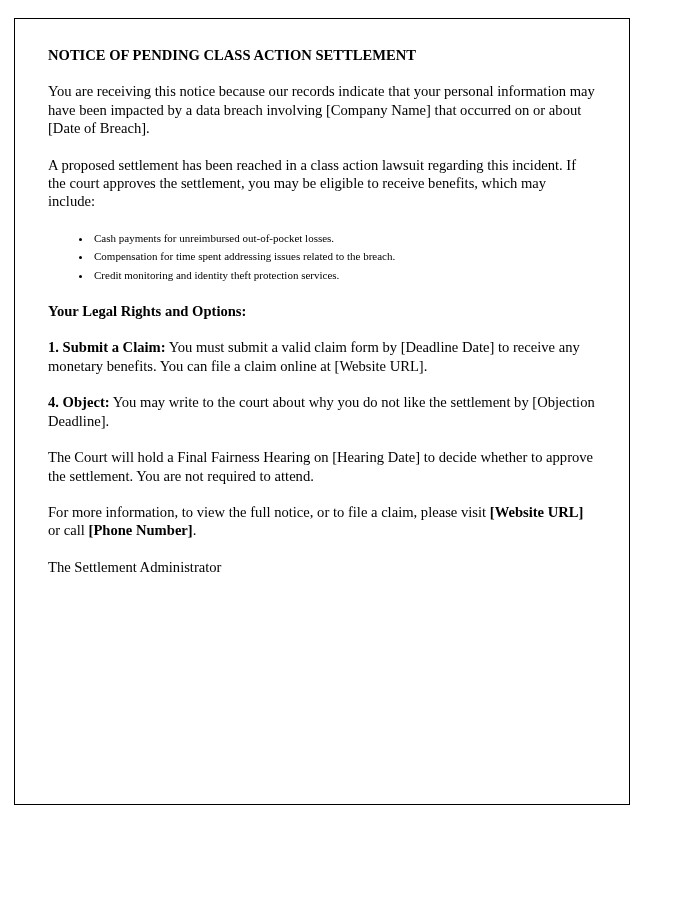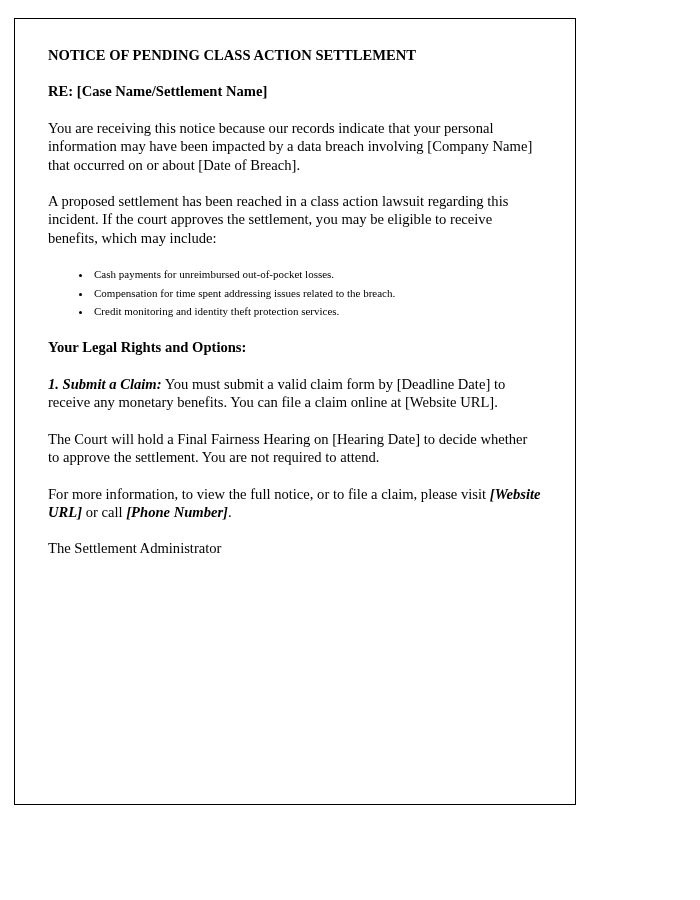--- a/index.html
+++ b/index.html
@@ -11,21 +11,21 @@
     width: 700px;
     height: 900px;
     position: relative;
     font-family: "Liberation Serif", "DejaVu Serif", serif;
     color: #000000;
   }
   .letter {
     position: absolute;
     left: 14px;
     top: 18px;
-    width: 562px;
+    width: 616px;
     height: 787px;
     border: 1px solid #000000;
     box-sizing: border-box;
     padding: 27px 33px 20px 33px;
     background: #ffffff;
     overflow: hidden;
   }
   p {
     margin: 0 0 18px 0;
     font-size: 14.6px;
@@ -39,49 +39,48 @@
     padding-left: 44px;
     font-size: 11px;
     line-height: 18.4px;
   }
   li {
     margin: 0;
     padding-left: 2px;
   }
   strong {
     font-weight: bold;
-    font-style: italic;
   }
 </style>
 </head>
 <body>
 
 <div class="letter">
 
   <p class="bold">NOTICE OF PENDING CLASS ACTION SETTLEMENT</p>
 
-  <p class="bold">RE: [Case Name/Settlement Name]</p>
 
 
   <p>You are receiving this notice because our records indicate that your personal information may have been impacted by a data breach involving [Company Name] that occurred on or about [Date of Breach].</p>
 
   <p>A proposed settlement has been reached in a class action lawsuit regarding this incident. If the court approves the settlement, you may be eligible to receive benefits, which may include:</p>
 
   <ul>
     <li>Cash payments for unreimbursed out-of-pocket losses.</li>
     <li>Compensation for time spent addressing issues related to the breach.</li>
     <li>Credit monitoring and identity theft protection services.</li>
   </ul>
 
   <p class="bold">Your Legal Rights and Options:</p>
 
   <p><strong>1. Submit a Claim:</strong><span> You must submit a valid claim form by [Deadline Date] to receive any monetary benefits. You can file a claim online at [Website URL].</span></p>
 
 
 
+  <p><strong>4. Object:</strong><span> You may write to the court about why you do not like the settlement by [Objection Deadline].</span></p>
 
   <p>The Court will hold a Final Fairness Hearing on [Hearing Date] to decide whether to approve the settlement. You are not required to attend.</p>
 
   <p><span>For more information, to view the full notice, or to file a claim, please visit </span><strong>[Website</strong> <strong>URL]</strong><span> or call </span><strong>[Phone Number]</strong><span>.</span></p>
 
 
   <p>The Settlement Administrator</p>
 
 </div>
 

